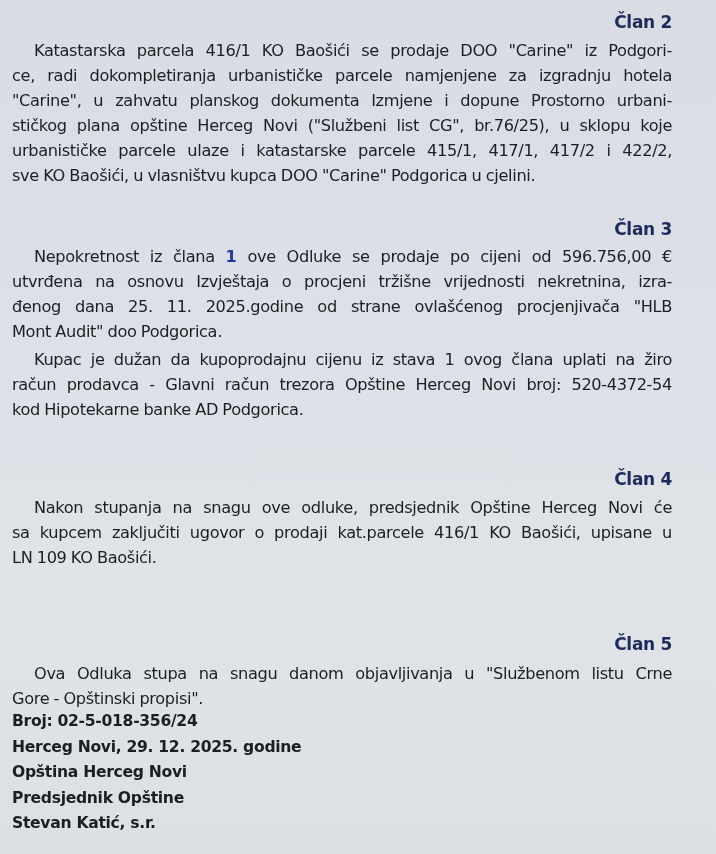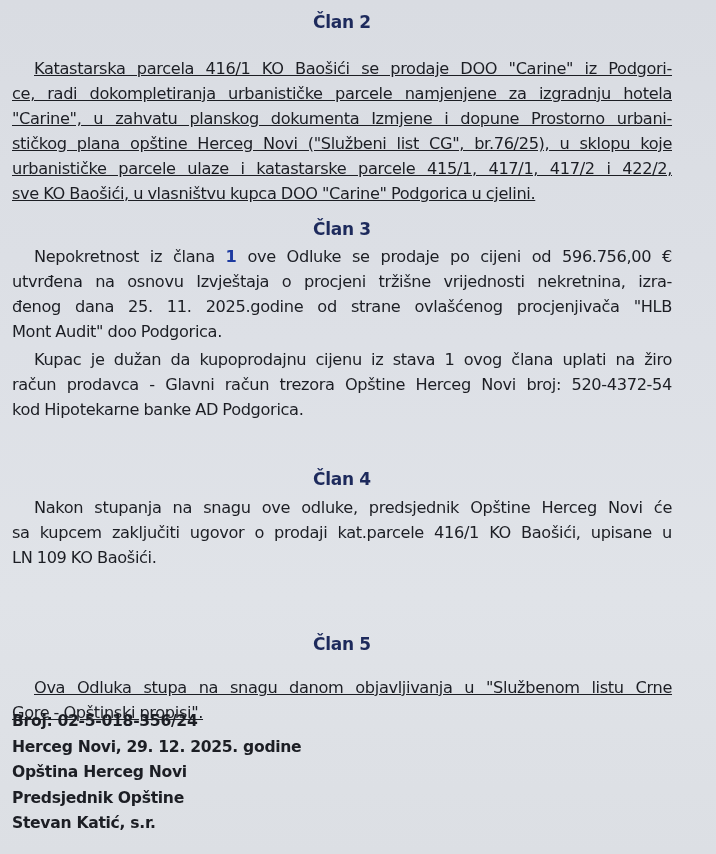--- a/index.html
+++ b/index.html
@@ -15,21 +15,21 @@
       color: #1c1e24;
       position: relative;
     }
     .page {
       position: absolute;
       left: 12px;
       top: 0;
       width: 660px;
     }
     .heading {
-      text-align: center;
+      text-align: right;
       font-weight: bold;
       color: #1d2a5c;
       font-size: 17px;
       letter-spacing: -0.3px;
       margin: 0;
       line-height: 26px;
     }
     .para {
       font-size: 16.2px;
       line-height: 25px;
@@ -62,21 +62,21 @@
     }
     .block { position: absolute; left: 0; width: 660px; }
   </style>
 </head>
 <body>
 
 <div class="page">
 
   <div class="block" style="top:9px;">
     <h2 class="heading">Član 2</h2>
-    <p class="para" style="margin-top:21px;text-indent:0;text-decoration:underline;">
+    <p class="para" style="margin-top:3px;text-indent:0;">
       <span class="line indent">Katastarska parcela 416/1 KO Baošići se prodaje DOO "Carine" iz Podgori-</span>
       <span class="line">ce, radi dokompletiranja urbanističke parcele namjenjene za izgradnju hotela</span>
       <span class="line">"Carine", u zahvatu planskog dokumenta Izmjene i dopune Prostorno urbani-</span>
       <span class="line">stičkog plana opštine Herceg Novi ("Službeni list CG", br.76/25), u sklopu koje</span>
       <span class="line">urbanističke parcele ulaze i katastarske parcele 415/1, 417/1, 417/2 i 422/2,</span>
       <span class="line last">sve KO Baošići, u vlasništvu kupca DOO "Carine" Podgorica u cjelini.</span>
     </p>
   </div>
 
   <div class="block" style="top:216px;">
@@ -98,21 +98,21 @@
     <h2 class="heading">Član 4</h2>
     <p class="para" style="margin-top:3px;text-indent:0;">
       <span class="line indent">Nakon stupanja na snagu ove odluke, predsjednik Opštine Herceg Novi će</span>
       <span class="line">sa kupcem zaključiti ugovor o prodaji kat.parcele 416/1 KO Baošići, upisane u</span>
       <span class="line last">LN 109 KO Baošići.</span>
     </p>
   </div>
 
   <div class="block" style="top:631px;">
     <h2 class="heading">Član 5</h2>
-    <p class="para" style="margin-top:18px;text-indent:0;text-decoration:underline;">
+    <p class="para" style="margin-top:4px;text-indent:0;">
       <span class="line indent">Ova Odluka stupa na snagu danom objavljivanja u "Službenom listu Crne</span>
       <span class="line last">Gore - Opštinski propisi".</span>
     </p>
   </div>
 
   <div class="block" style="top:709px;">
     <p class="sig">Broj: 02-5-018-356/24</p>
     <p class="sig">Herceg Novi, 29. 12. 2025. godine</p>
     <p class="sig">Opština Herceg Novi</p>
     <p class="sig">Predsjednik Opštine</p>

